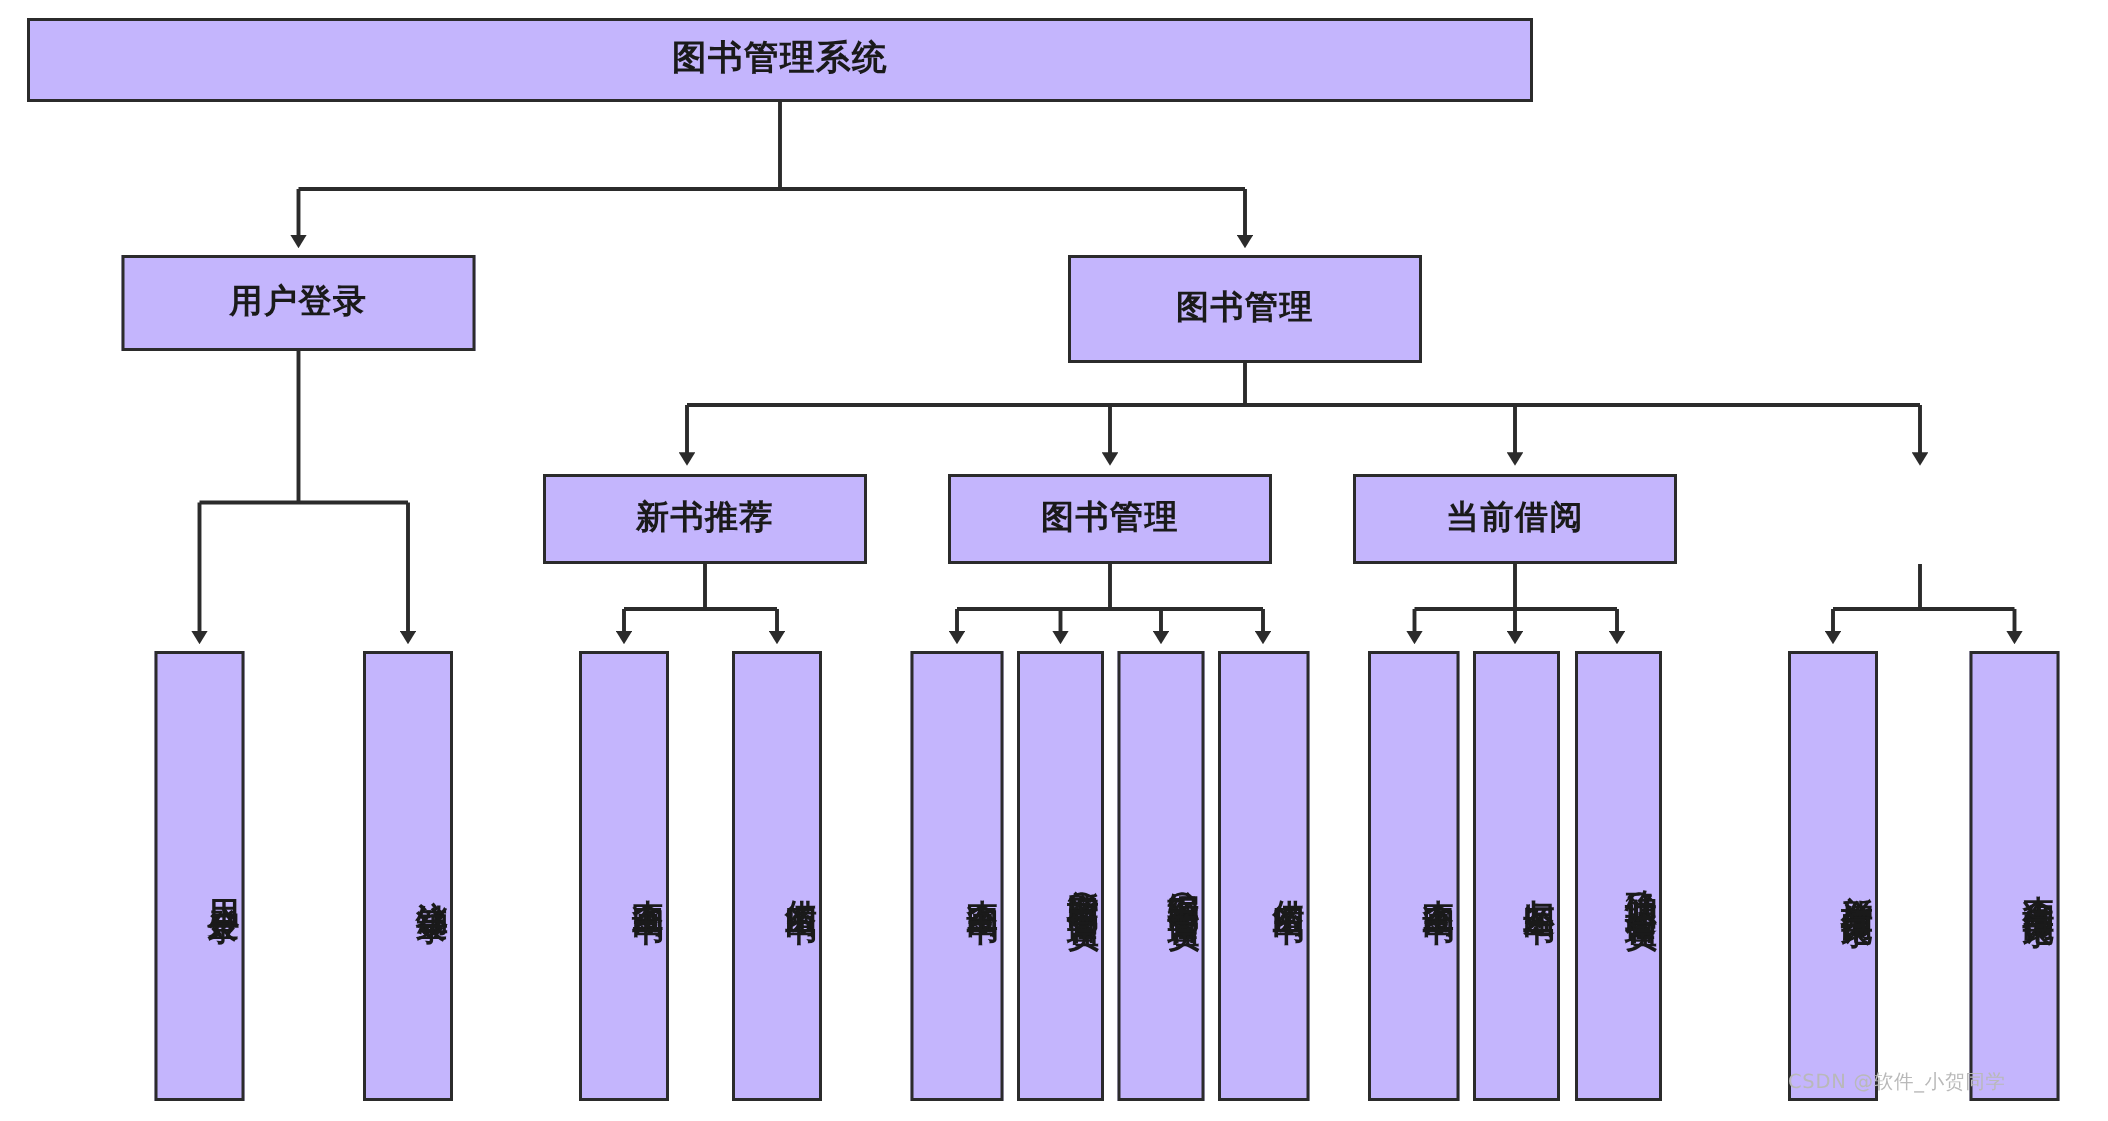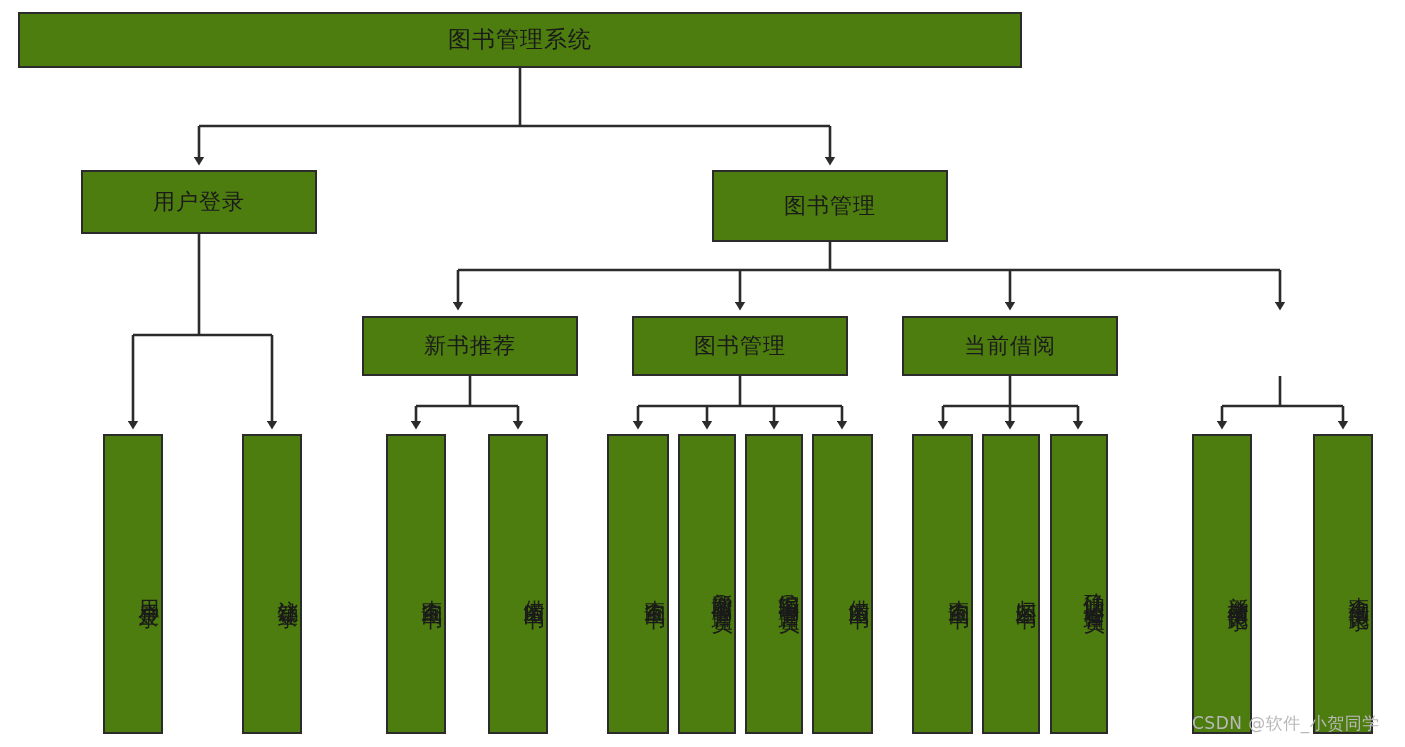--- a/index.html
+++ b/index.html
@@ -23,26 +23,27 @@
     left: 0;
     top: 0;
     width: 1405px;
     height: 747px;
     pointer-events: none;
   }
   .node {
     position: absolute;
     box-sizing: border-box;
     border: 2.5px solid #2b2b2b;
-    background: #4d7c0f;
+    background: #c4b5fd;
     display: flex;
     align-items: center;
     justify-content: center;
     color: #1a1a1a;
     line-height: 1.18;
+    font-weight: bold;
   }
   .node.horizontal {
     font-size: 22px;
     letter-spacing: 1px;
   }
   .node.vertical {
     writing-mode: vertical-rl;
     text-orientation: upright;
     font-size: 21px;
     letter-spacing: 3px;
@@ -56,21 +57,21 @@
     display: block;
     text-align: start;
   }
   .node.root {
     font-size: 23px;
   }
   .watermark {
     position: absolute;
     left: 1192px;
     top: 712px;
-    font-size: 17px;
+    font-size: 13px;
     color: #b9b9b9;
     white-space: nowrap;
     letter-spacing: 0.5px;
     font-family: "DejaVu Sans", "Liberation Sans", sans-serif;
   }
 </style>
 </head>
 <body>
 
 <div id="diagram-root">

